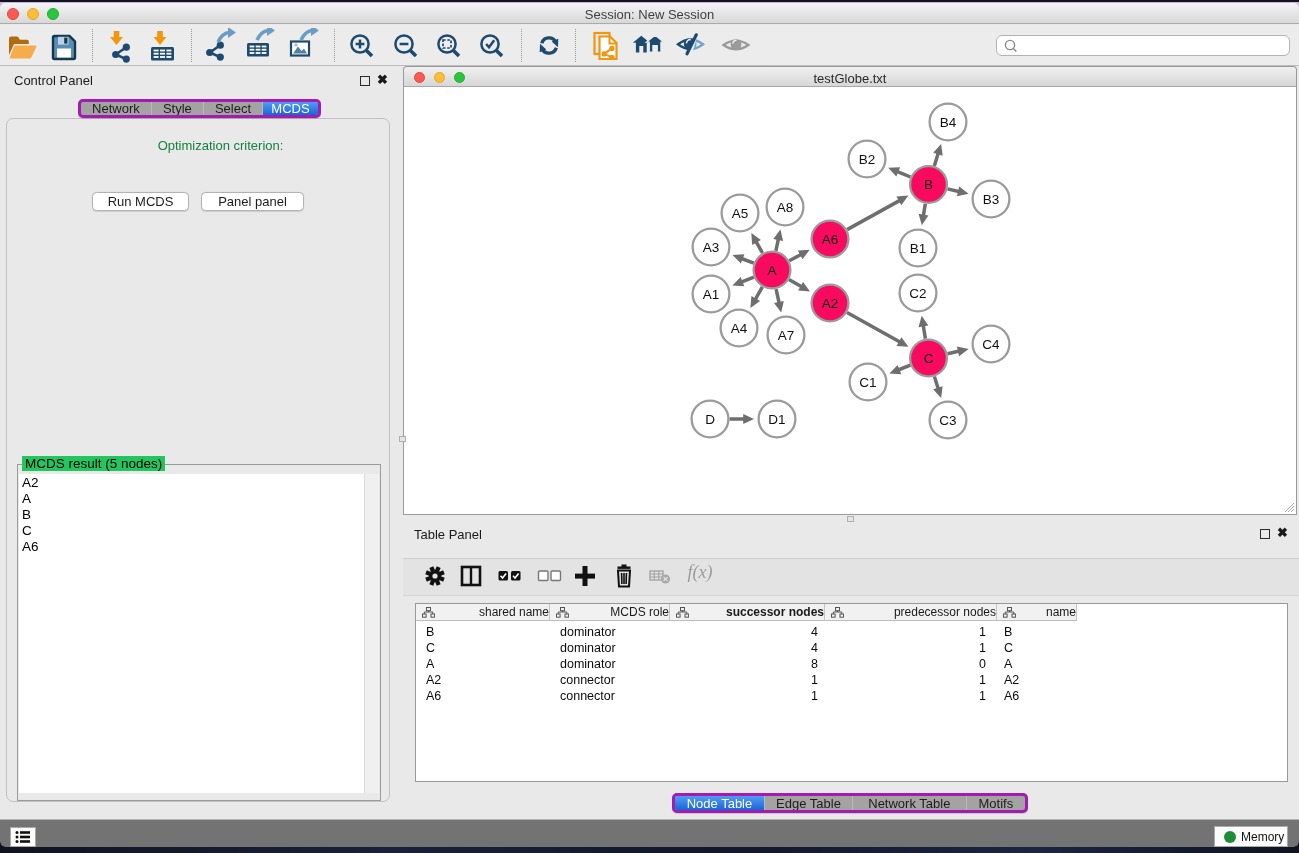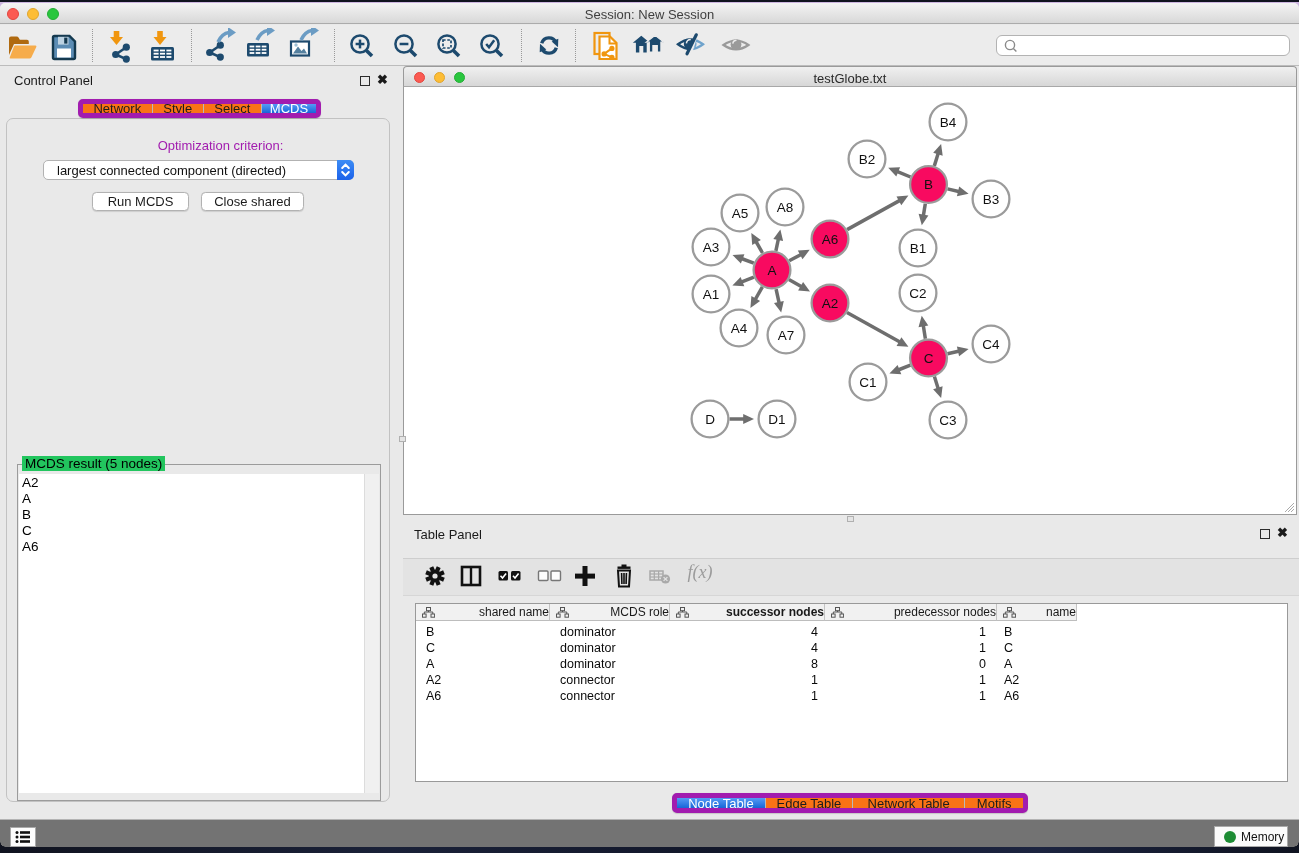--- a/index.html
+++ b/index.html
@@ -21,27 +21,27 @@
 .tsep { position:absolute; top:4px; height:33px; width:0; border-left:1px dotted #999; }
 .ticon { position:absolute; top:0; }
 #searchbox { position:absolute; left:996px; top:10px; width:294px; height:21px; background:#fff;
   border:1px solid #b3b3b3; border-radius:6px; }
 
 #cpanel { left:0; top:64px; width:403px; height:753px; background:#e9e9e9; }
 #cp-title { position:absolute; left:14px; top:7px; font-size:13px; color:#1a1a1a; }
 .float-btn { position:absolute; width:10px; height:10px; border:1.6px solid #2b2b2b; background:transparent; }
 .close-x { position:absolute; font-size:13px; font-weight:bold; color:#1a1a1a; }
 #cp-box { position:absolute; left:6px; top:52px; width:384px; height:684px; border:1px solid #c2c2c2; border-radius:7px; }
-.seg { position:absolute; display:flex; border:5px solid #a21caf; border-radius:5px; background:#f97316; overflow:hidden;
+.seg { position:absolute; display:flex; border:3px solid #a21caf; border-radius:5px; background:#a3a3a3; overflow:hidden;
   box-shadow:0 0.5px 1px rgba(0,0,0,0.15); }
 .seg > div { font-size:13px; color:#1c1c1c; text-align:center; border-right:1px solid #b9b9b9; display:flex; align-items:center; justify-content:center; }
 .seg > div:last-child { border-right:none; }
 .seg > div.sel { background:linear-gradient(#559bf5,#1766d8); color:#fff; }
 #cp-tabs { left:78px; top:33px; width:243px; height:19px; }
-#opt-label { position:absolute; left:0; top:72px; width:397px; text-align:center; font-size:13px; color:#a21caf;padding-left:44px; }
+#opt-label { position:absolute; left:0; top:72px; width:397px; text-align:center; font-size:13px; color:#15803d;padding-left:44px; }
 #combo { position:absolute; left:43px; top:94px; width:311px; height:20px; background:#fff; border:1px solid #b2b2b2; border-radius:5px; }
 #combo .txt { position:absolute; left:13px; top:2px; font-size:13px; color:#111; }
 #combo .btn { position:absolute; right:-1px; top:-1px; width:17px; height:20px; border-radius:0 5px 5px 0;
   background:linear-gradient(#3d8cf5,#1b62ea); }
 .pushbtn { position:absolute; height:19px; background:#fff; border:1px solid #b2b2b2; border-radius:4.5px;
   font-size:13px; color:#1c1c1c; text-align:center; line-height:17px; box-shadow:0 0.5px 1px rgba(0,0,0,0.12); }
 
 #mcds-fs { position:absolute; left:17px; top:398px; width:364px; height:337px; border:1px solid #9b9b9b; }
 #mcds-legend { position:absolute; left:4px; top:-9px; background:#22c55e; padding:0 3px; font-size:13.5px; color:#000; }
 #mcds-list { position:absolute; left:1px; top:9px; width:360px; height:319px; background:#fff; }
@@ -235,29 +235,22 @@
     <div class="float-btn" style="left:360px; top:10px;"></div>
     <div class="close-x" style="left:377px; top:6px;">✖</div>
     <div id="cp-box"></div>
     <div class="seg" id="cp-tabs">
       <div style="width:72px;">Network</div>
       <div style="width:53px;">Style</div>
       <div style="width:60px;">Select</div>
       <div class="sel" style="width:56px;">MCDS</div>
     </div>
     <div id="opt-label">Optimization criterion:</div>
-    <div id="combo">
-        <span class="txt">largest connected component (directed)</span>
-      <div class="btn"><svg width="17" height="20">
-        <path d="M5.2 8 L8.5 4.6 L11.8 8" fill="none" stroke="#fff" stroke-width="2" stroke-linecap="round"></path>
-        <path d="M5.2 12 L8.5 15.4 L11.8 12" fill="none" stroke="#fff" stroke-width="2" stroke-linecap="round"></path>
-          </svg></div>
-    </div>
     <div class="pushbtn" style="left:92px; top:126px; width:97px;">Run MCDS</div>
-    <div class="pushbtn" style="left:201px; top:126px; width:103px;">Close shared</div>
+    <div class="pushbtn" style="left:201px; top:126px; width:103px;">Panel panel</div>
     <div id="mcds-fs">
       <div id="mcds-legend">MCDS result (5 nodes)</div>
       <div id="mcds-list">
         <div class="sb"></div>
         <div class="item" style="top:1px;">A2</div>
         <div class="item" style="top:17px;">A</div>
         <div class="item" style="top:33px;">B</div>
         <div class="item" style="top:49px;">C</div>
         <div class="item" style="top:65px;">A6</div>
       </div>

